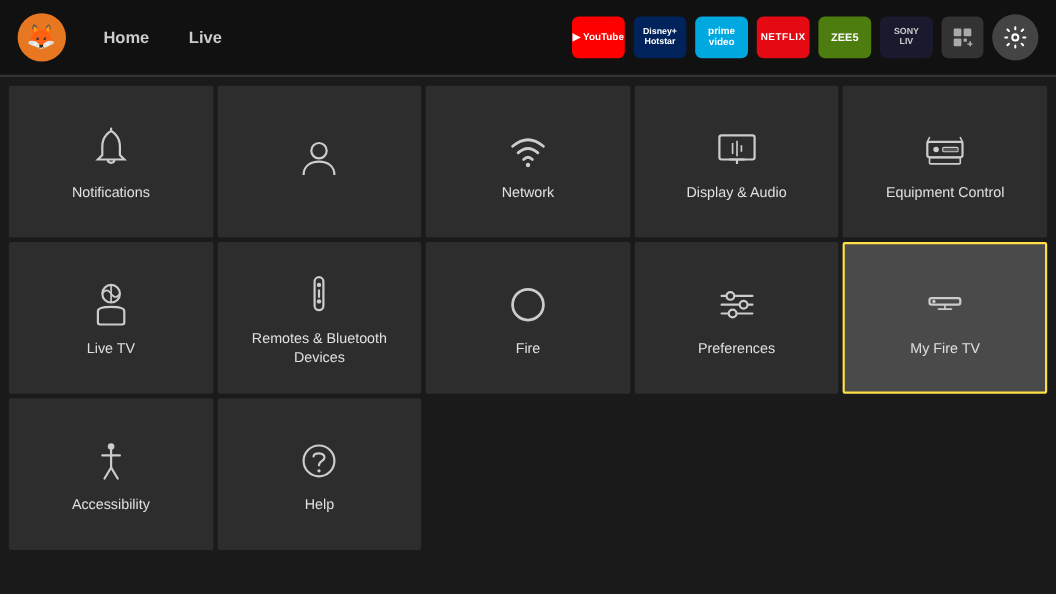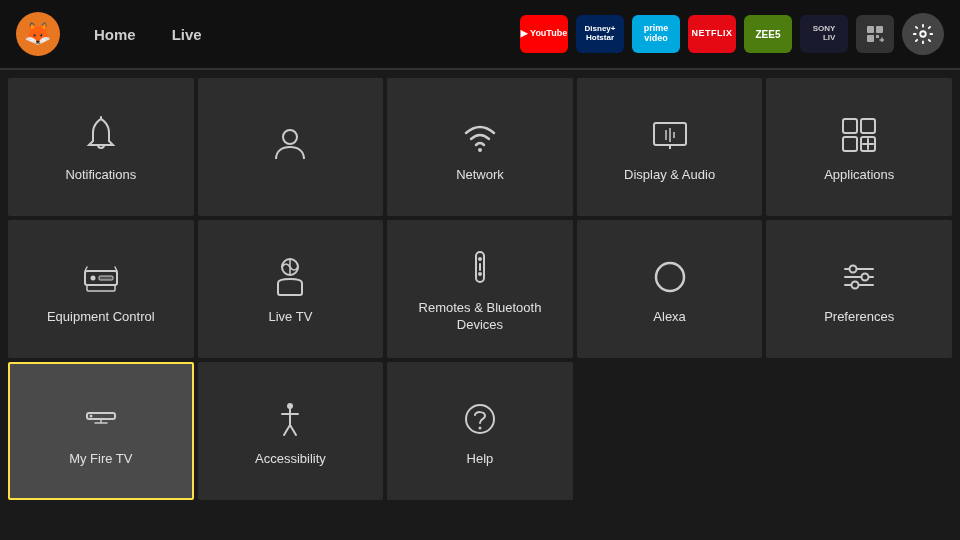--- a/index.html
+++ b/index.html
@@ -176,21 +176,21 @@
 
     <div class="app-icon-btn app-netflix">
       <span class="netflix-text">NETFLIX</span>
     </div>
 
     <div class="app-icon-btn app-zee5">
       <span style="font-size:10px;color:#fff;font-weight:bold;">ZEE5</span>
     </div>
 
     <div class="app-icon-btn app-sonyliv">
-      <span style="font-size:8px;color:#ccc;font-weight:bold;text-align:right;line-height:1.1;">SONY<br>LIV</span>
+      <span style="font-size:8px;color:#ccc;font-weight:bold;text-align:center;line-height:1.1;">SONY<br>LIV</span>
     </div>
 
     <div class="grid-icon-btn">
       <svg width="20" height="20" viewBox="0 0 20 20">
         <rect x="2" y="2" width="7" height="7" rx="1" fill="#aaa"></rect>
         <rect x="11" y="2" width="7" height="7" rx="1" fill="#aaa"></rect>
         <rect x="2" y="11" width="7" height="7" rx="1" fill="#aaa"></rect>
         <rect x="11" y="11" width="3" height="3" rx="0.5" fill="#aaa"></rect>
         <line x1="17" y1="13.5" x2="17" y2="18" stroke="#aaa" stroke-width="1.5"></line>
         <line x1="14.5" y1="16" x2="19" y2="16" stroke="#aaa" stroke-width="1.5"></line>
@@ -241,31 +241,20 @@
       <rect x="6" y="10" width="32" height="22" rx="2" stroke="#ccc" stroke-width="2"></rect>
       <line x1="15" y1="32" x2="29" y2="32" stroke="#ccc" stroke-width="2"></line>
       <line x1="22" y1="32" x2="22" y2="36" stroke="#ccc" stroke-width="2"></line>
       <line x1="18" y1="17" x2="18" y2="27" stroke="#ccc" stroke-width="1.5"></line>
       <line x1="22" y1="15" x2="22" y2="29" stroke="#ccc" stroke-width="1.5"></line>
       <line x1="26" y1="19" x2="26" y2="25" stroke="#ccc" stroke-width="1.5"></line>
     </svg>
     <span class="item-label">Display &amp; Audio</span>
   </div>
 
-  <div class="grid-item">
-    <svg class="icon-svg" viewBox="0 0 44 44" fill="none">
-      <rect x="6" y="6" width="14" height="14" rx="2" stroke="#ccc" stroke-width="2"></rect>
-      <rect x="24" y="6" width="14" height="14" rx="2" stroke="#ccc" stroke-width="2"></rect>
-      <rect x="6" y="24" width="14" height="14" rx="2" stroke="#ccc" stroke-width="2"></rect>
-      <rect x="24" y="24" width="14" height="14" rx="2" stroke="#ccc" stroke-width="2" stroke-dasharray="0"></rect>
-      <line x1="31" y1="26" x2="31" y2="36" stroke="#ccc" stroke-width="2" stroke-linecap="round"></line>
-      <line x1="26" y1="31" x2="36" y2="31" stroke="#ccc" stroke-width="2" stroke-linecap="round"></line>
-    </svg>
-    <span class="item-label">Applications</span>
-  </div>
 
   <div class="grid-item">
     <svg class="icon-svg" viewBox="0 0 44 44" fill="none">
       <rect x="6" y="16" width="32" height="14" rx="2" stroke="#ccc" stroke-width="2"></rect>
       <rect x="8" y="30" width="28" height="6" rx="1" stroke="#ccc" stroke-width="1.5"></rect>
       <circle cx="14" cy="23" r="2.5" fill="#ccc"></circle>
       <rect x="20" y="21" width="14" height="4" rx="1" fill="#555" stroke="#ccc" stroke-width="1"></rect>
       <line x1="6" y1="16" x2="8" y2="12" stroke="#ccc" stroke-width="1.5" stroke-linecap="round"></line>
       <line x1="38" y1="16" x2="36" y2="12" stroke="#ccc" stroke-width="1.5" stroke-linecap="round"></line>
     </svg>
@@ -289,21 +278,21 @@
       <line x1="22" y1="18" x2="22" y2="24" stroke="#ccc" stroke-width="2" stroke-linecap="round"></line>
       <circle cx="22" cy="28" r="2" fill="#ccc"></circle>
     </svg>
     <span class="item-label">Remotes &amp; Bluetooth Devices</span>
   </div>
 
   <div class="grid-item">
     <svg class="icon-svg" viewBox="0 0 44 44" fill="none">
       <circle cx="22" cy="22" r="14" stroke="#ccc" stroke-width="2.5"></circle>
     </svg>
-    <span class="item-label">Alexa</span>
+    <span class="item-label">Fire</span>
   </div>
 
   <div class="grid-item">
     <svg class="icon-svg" viewBox="0 0 44 44" fill="none">
       <line x1="8" y1="14" x2="36" y2="14" stroke="#ccc" stroke-width="2" stroke-linecap="round"></line>
       <line x1="8" y1="22" x2="36" y2="22" stroke="#ccc" stroke-width="2" stroke-linecap="round"></line>
       <line x1="8" y1="30" x2="36" y2="30" stroke="#ccc" stroke-width="2" stroke-linecap="round"></line>
       <circle cx="16" cy="14" r="3.5" fill="#2d2d2d" stroke="#ccc" stroke-width="2"></circle>
       <circle cx="28" cy="22" r="3.5" fill="#2d2d2d" stroke="#ccc" stroke-width="2"></circle>
       <circle cx="18" cy="30" r="3.5" fill="#2d2d2d" stroke="#ccc" stroke-width="2"></circle>

